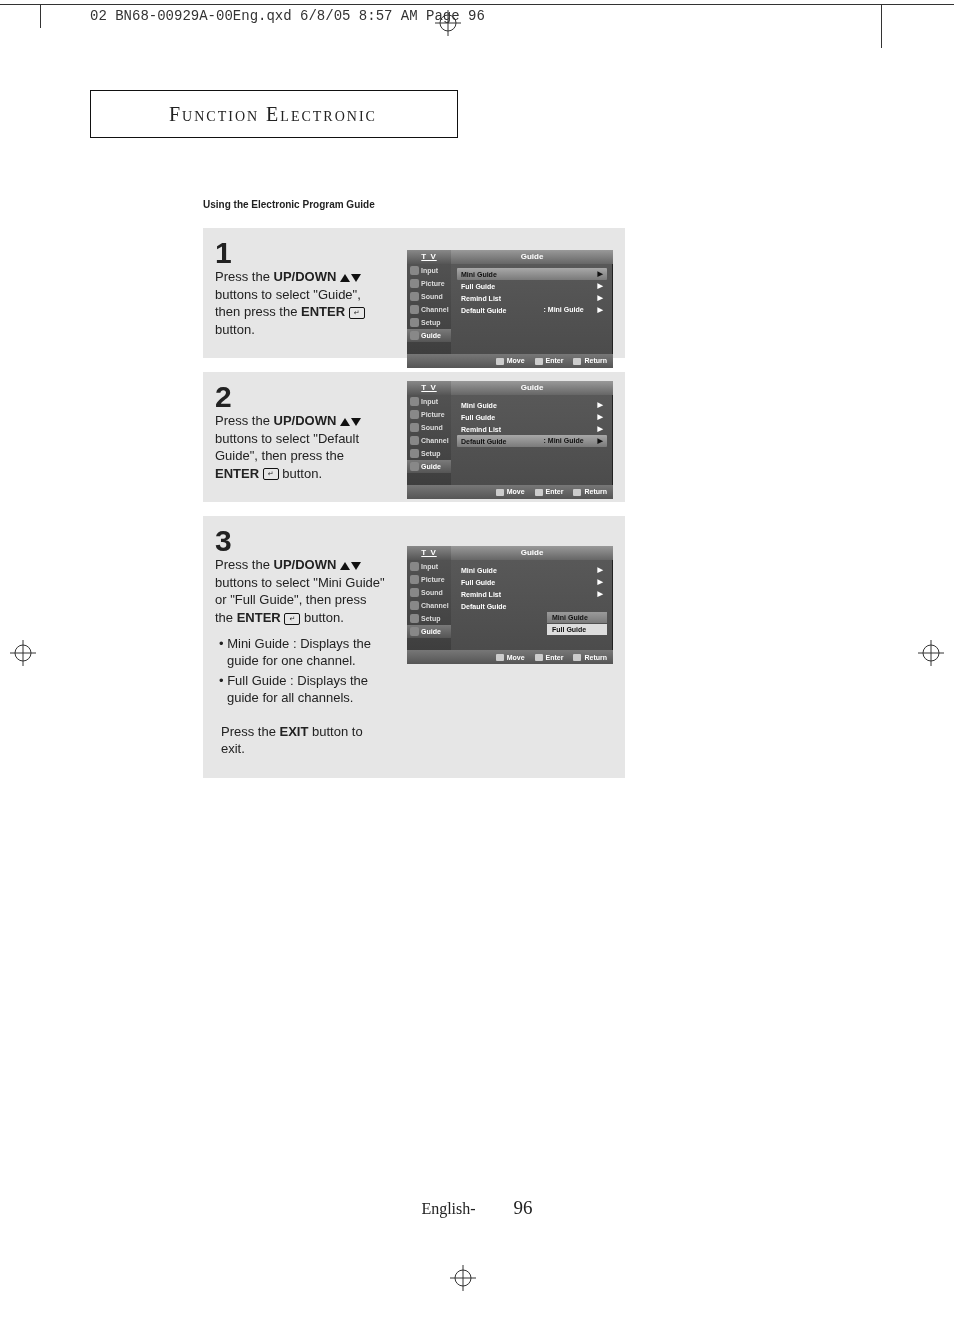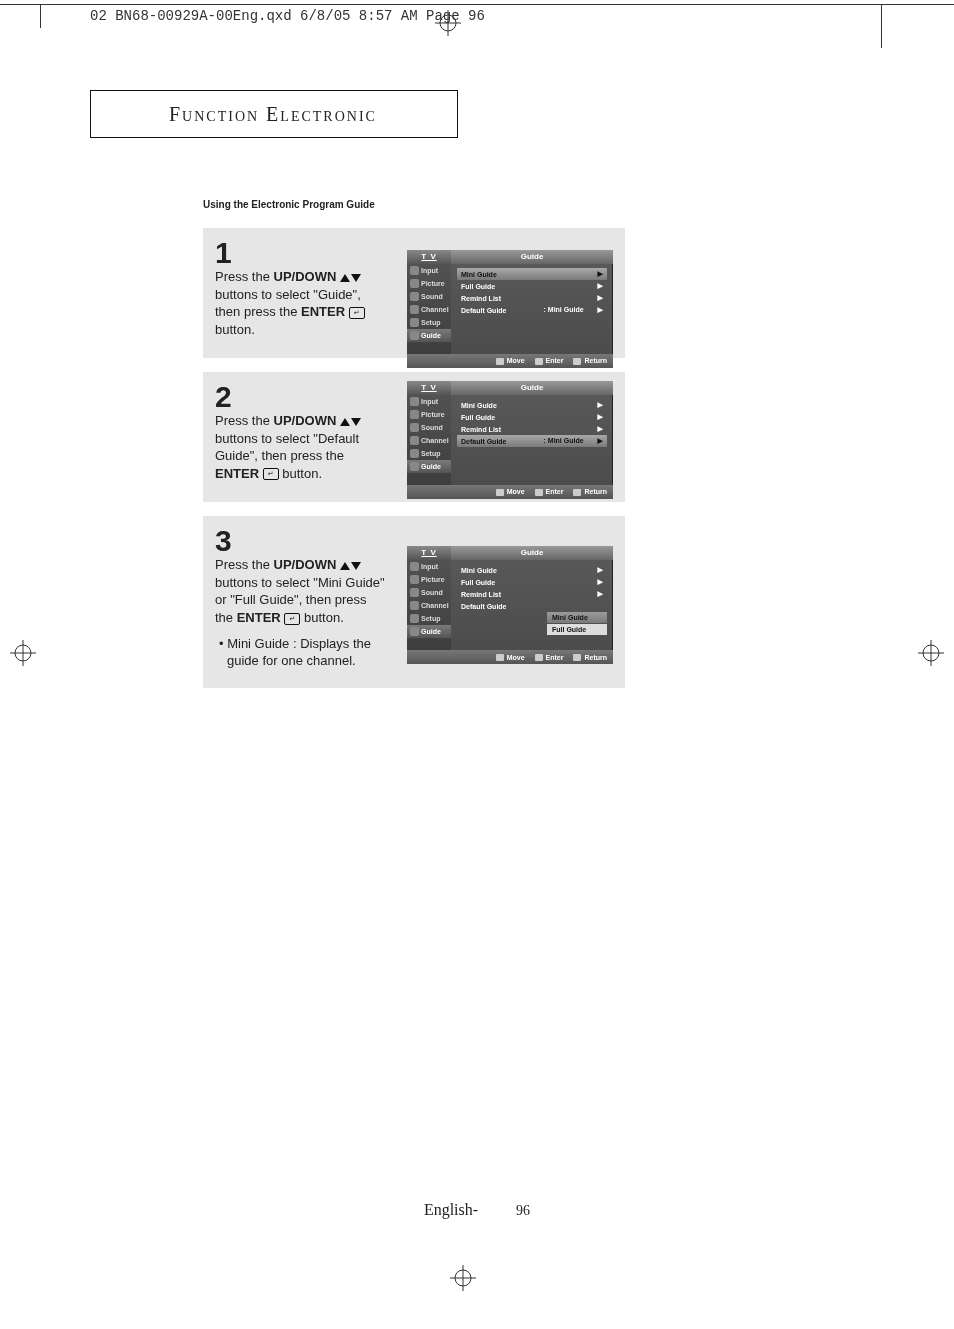--- a/index.html
+++ b/index.html
@@ -274,21 +274,21 @@
   }
   .footer-text {
     position:absolute;
     bottom: 110px;
     width:954px;
     text-align:center;
     font-family:"Times New Roman", serif;
     font-size:16px;
   }
   .footer-text .pg {
-    font-size:14px;
+    font-size:19px;
     padding-left:38px;
   }
   ul.bullets {
     margin:4px 0 6px 0;
     padding-left:8px;
     list-style:none;
     font-size:13px;
   }
   ul.bullets li::before {
     content:"• ";
@@ -458,21 +458,25 @@
             <span>Return</span>
           </div>
         </div>
       </div>
       <div class="step-block">
         <div class="step-num">3</div>
         <div class="step-text">
           <p>Press the <span class="bold">UP/DOWN</span> <span class="tri-up"></span><span class="tri-down"></span> buttons to select "Mini Guide" or "Full Guide", then press the <span class="bold">ENTER</span> <span class="enter-icon">↵</span>  button.</p>
           <ul class="bullets">
             <li>Mini Guide : Displays the guide for one channel.</li>
+            <li>Full Guide : Displays the guide for all channels.</li>
           </ul>
+          <div style="margin-top:16px;padding-left:6px;">
+            <p>Press the <span class="bold">EXIT</span> button to exit.</p>
+          </div>
         </div>
         <div class="osd" style="top:30px">
           <div class="osd-header">
             <div class="osd-tv">T V</div>
             <div class="osd-title">Guide</div>
           </div>
           <div class="osd-body">
             <div class="side">
               <div class="srow"><span class="sicon"></span>Input</div>
               <div class="srow"><span class="sicon"></span>Picture</div>

